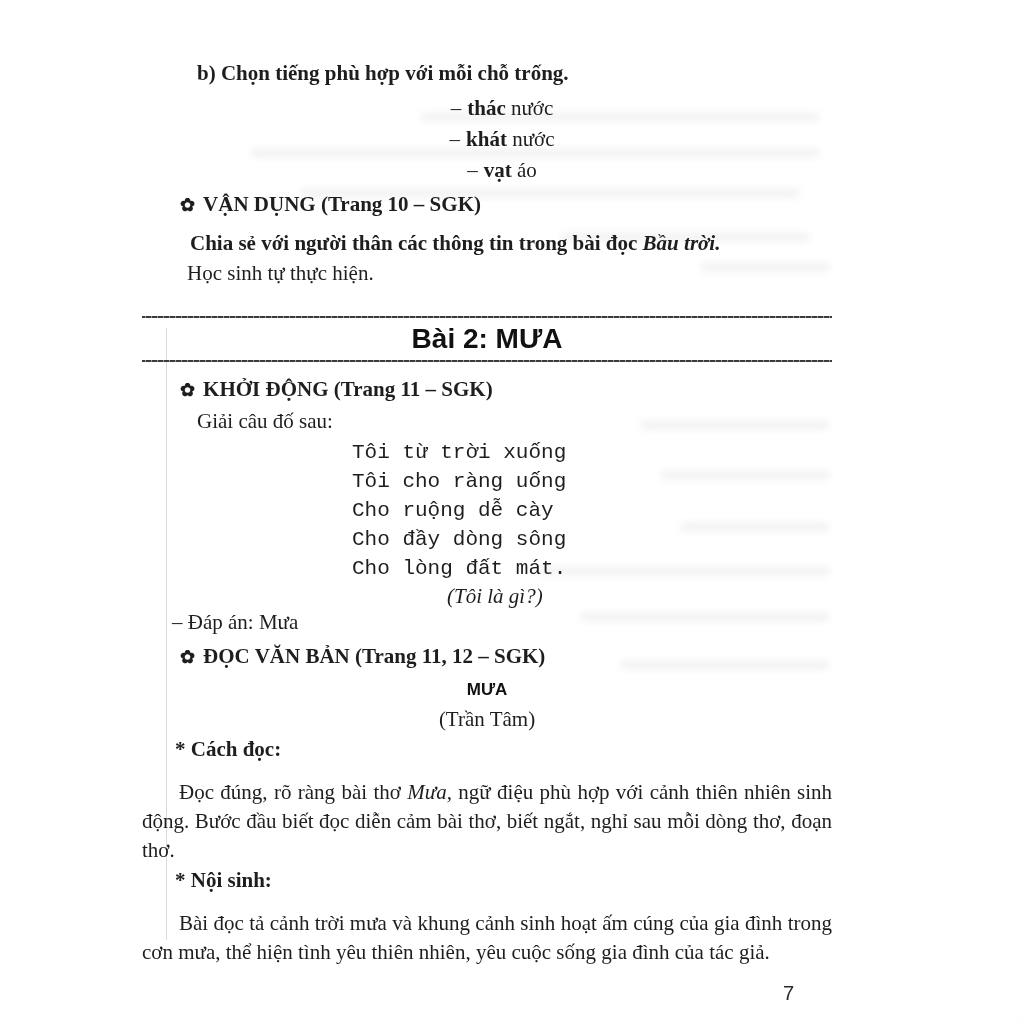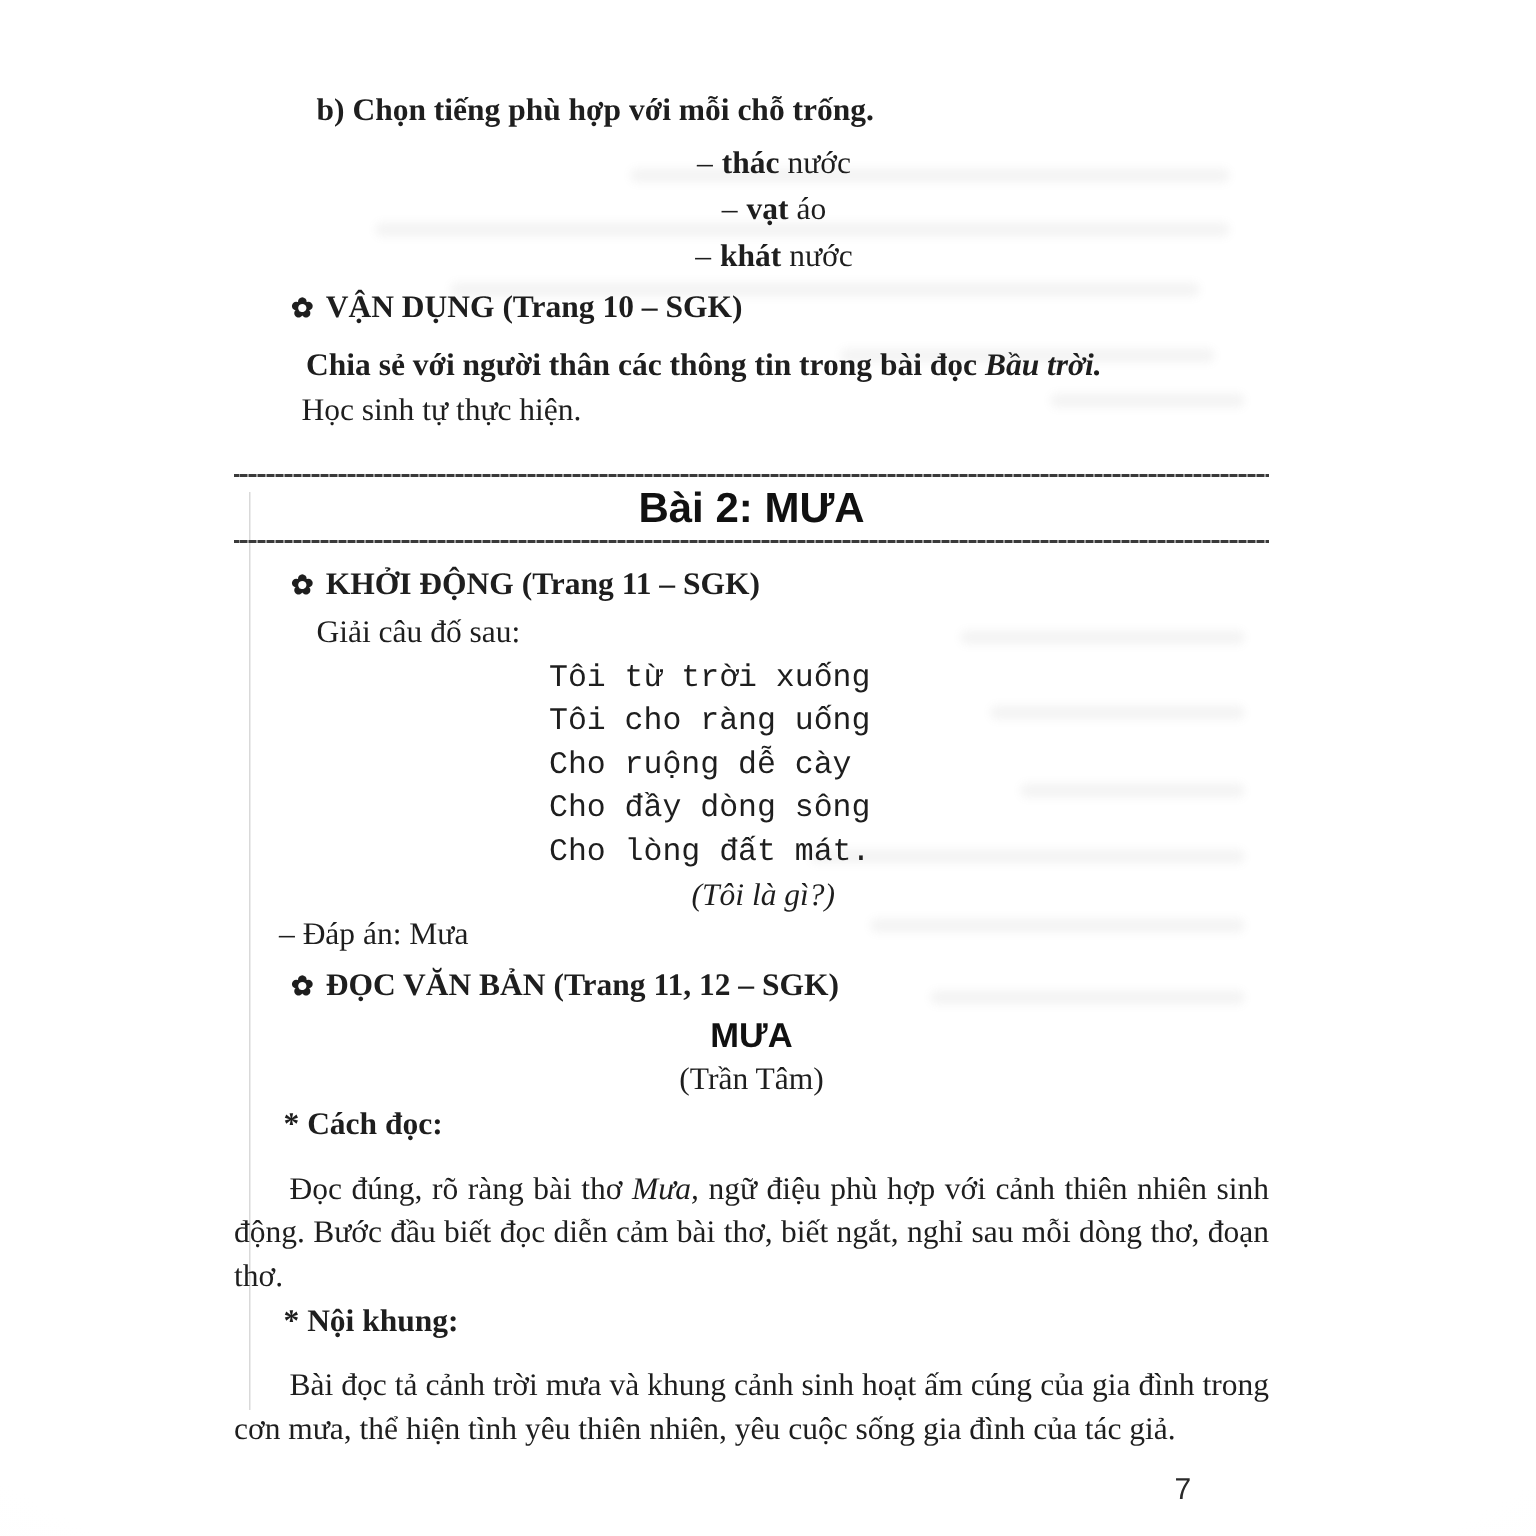--- a/index.html
+++ b/index.html
@@ -19,21 +19,21 @@
   
   .bleed-line {
     position: absolute; height: 10px; border-radius: 5px;
     background: #8d8d8d; opacity: 0.09; filter: blur(3px);
   }
   .page-edge-line {
     position: absolute; left: 166px; top: 328px;
     width: 1px; height: 612px; background: #d9d9d9;
   }
   .content {
-    position: absolute; left: 156px; top: 50px; width: 690px;
+    position: absolute; left: 142px; top: 50px; width: 690px;
     font-size: 21px; line-height: 26px;
   }
   .b-heading { font-weight: bold; margin: 10px 0 0 55px; }
   .word-list { margin: 9px 0 0 30px; }
   .word-item { margin-top: 5px; line-height: 26px; text-align: center; }
   .word-item .dash { margin-right: 6px; }
   .word-item .bold-word { font-weight: bold; }
   .section-heading {
     font-weight: bold; margin-left: 38px; line-height: 26px;
   }
@@ -60,21 +60,21 @@
   .kd-heading { margin-top: 12px; }
   .intro-line { margin: 5px 0 0 55px; }
   .poem { margin: 4px 0 0 210px; font-family: Liberation Mono, monospace; }
   .poem-line { line-height: 29px; }
   .riddle-question { margin: 0 0 0 305px; font-style: italic; line-height: 26px; }
   .answer-line { margin: 0 0 0 30px; line-height: 26px; }
   .dvb-heading { margin-top: 8px; }
   .poem-title {
     margin-top: 6px; text-align: center;
     font-family: "Liberation Sans", "DejaVu Sans", sans-serif;
-    font-weight: bold; font-size: 23px; line-height: 28px; color: #111;
+    font-weight: bold; font-size: 17px; line-height: 28px; color: #111;
   }
   .poem-author { margin-top: 2px; text-align: center; line-height: 26px; }
   .sub-label { font-weight: bold; margin: 4px 0 0 33px; }
   .body-para {
     margin: 16px 0 0 0; text-align: justify;
     text-indent: 37px; line-height: 29px;
   }
   .body-para .inline-italic { font-style: italic; }
   .nd-label { margin-top: 2px; }
   .page-number {
@@ -103,24 +103,24 @@
 
   <div class="content">
 
     <div class="b-heading">b) Chọn tiếng phù hợp với mỗi chỗ trống.</div>
 
     <div class="word-list">
       <div class="word-item">
         <span class="dash">–</span><span class="bold-word">thác</span>&nbsp;<span>nước</span>
       </div>
       <div class="word-item">
-        <span class="dash">–</span><span class="bold-word">vạt</span>&nbsp;<span>áo</span>
+        <span class="dash">–</span><span class="bold-word">khát</span>&nbsp;<span>nước</span>
       </div>
       <div class="word-item">
-        <span class="dash">–</span><span class="bold-word">khát</span>&nbsp;<span>nước</span>
+        <span class="dash">–</span><span class="bold-word">vạt</span>&nbsp;<span>áo</span>
       </div>
     </div>
 
     <div class="section-heading vd-heading">
       <span class="bullet">✿</span><span>VẬN DỤNG (Trang 10 – SGK)</span>
     </div>
     <div class="task-line">
       <span>Chia sẻ với người thân các thông tin trong bài đọc </span><span class="task-italic">Bầu trời.</span>
     </div>
     <div class="note-line">Học sinh tự thực hiện.</div>
@@ -148,19 +148,19 @@
 
     <div class="section-heading dvb-heading">
       <span class="bullet">✿</span><span>ĐỌC VĂN BẢN (Trang 11, 12 – SGK)</span>
     </div>
     <div class="poem-title">MƯA</div>
     <div class="poem-author">(Trần Tâm)</div>
 
     <div class="sub-label">* Cách đọc:</div>
     <p class="body-para"><span>Đọc đúng, rõ ràng bài thơ </span><span class="inline-italic">Mưa,</span><span> ngữ điệu phù hợp với cảnh thiên nhiên sinh động. Bước đầu biết đọc diễn cảm bài thơ, biết ngắt, nghỉ sau mỗi dòng thơ, đoạn thơ.</span></p>
 
-    <div class="sub-label nd-label">* Nội khung:</div>
+    <div class="sub-label nd-label">* Nội sinh:</div>
     <p class="body-para">Bài đọc tả cảnh trời mưa và khung cảnh sinh hoạt ấm cúng của gia đình trong cơn mưa, thể hiện tình yêu thiên nhiên, yêu cuộc sống gia đình của tác giả.</p>
 
   </div>
 
   <div class="page-number">7</div>
 </div>
 
 </body></html>

